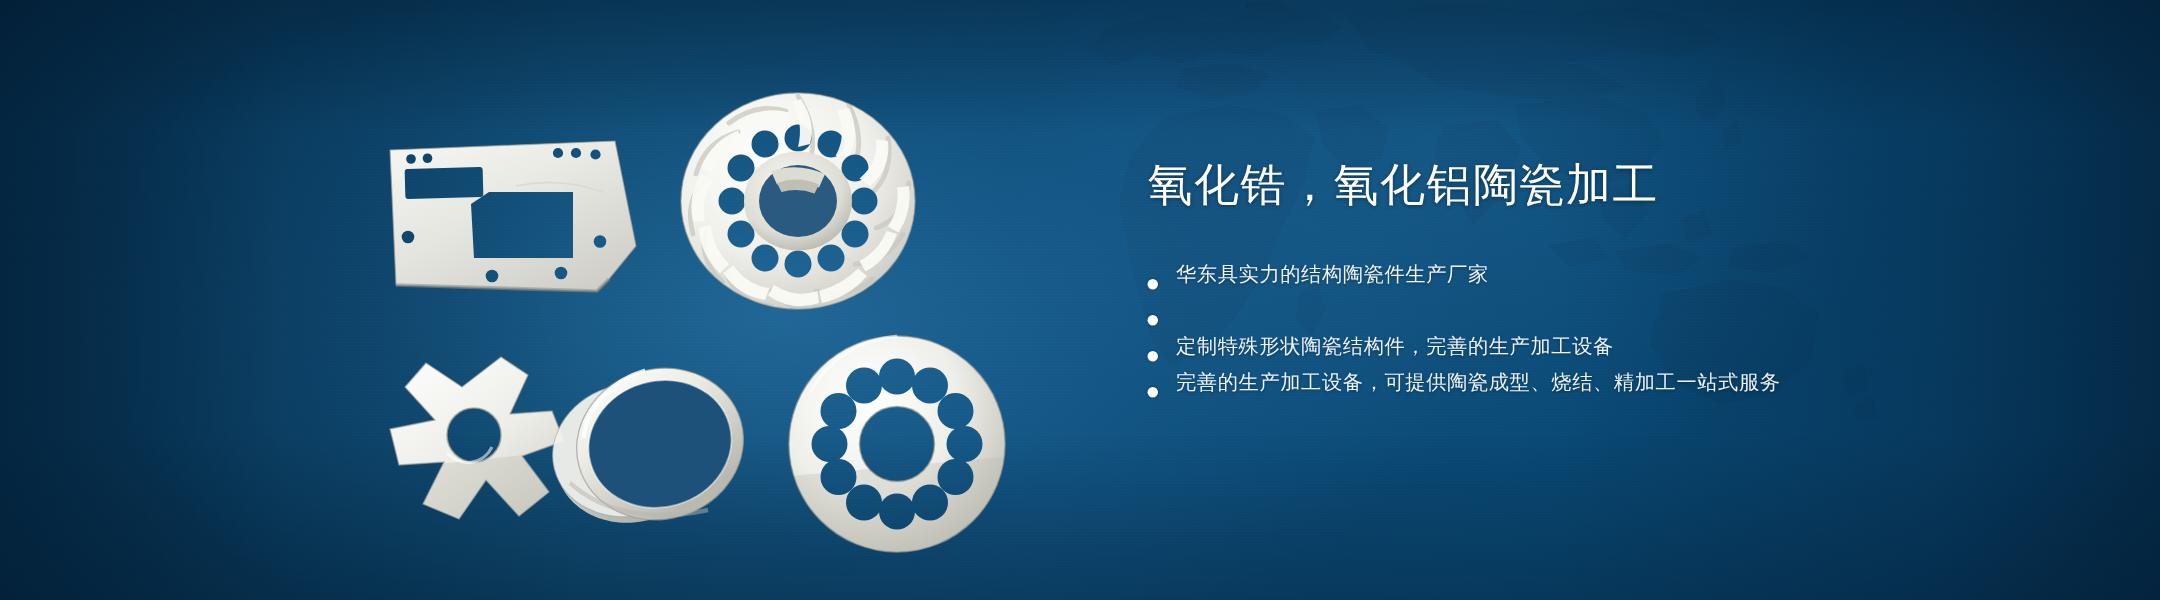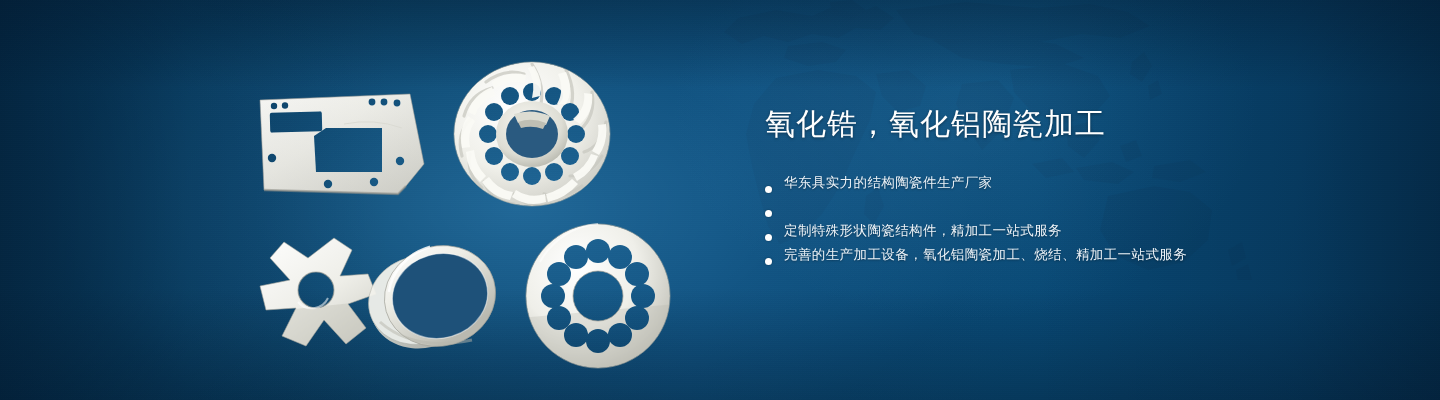--- a/index.html
+++ b/index.html
@@ -361,23 +361,23 @@
     <ul class="bullets">
       <li class="bullet">
         <span class="dot"></span>
         <span class="btxt">华东具实力的结构陶瓷件生产厂家</span>
       </li>
       <li class="bullet">
         <span class="dot"></span>
       </li>
       <li class="bullet">
         <span class="dot"></span>
-        <span class="btxt">定制特殊形状陶瓷结构件，精加工一站式服务</span>
+        <span class="btxt">定制特殊形状陶瓷结构件，完善的生产加工设备</span>
       </li>
       <li class="bullet">
         <span class="dot"></span>
-        <span class="btxt">完善的生产加工设备，氧化铝陶瓷加工、烧结、精加工一站式服务</span>
+        <span class="btxt">完善的生产加工设备，可提供陶瓷成型、烧结、精加工一站式服务</span>
       </li>
     </ul>
 
   </div>
 
 </div>
 
 </body></html>

